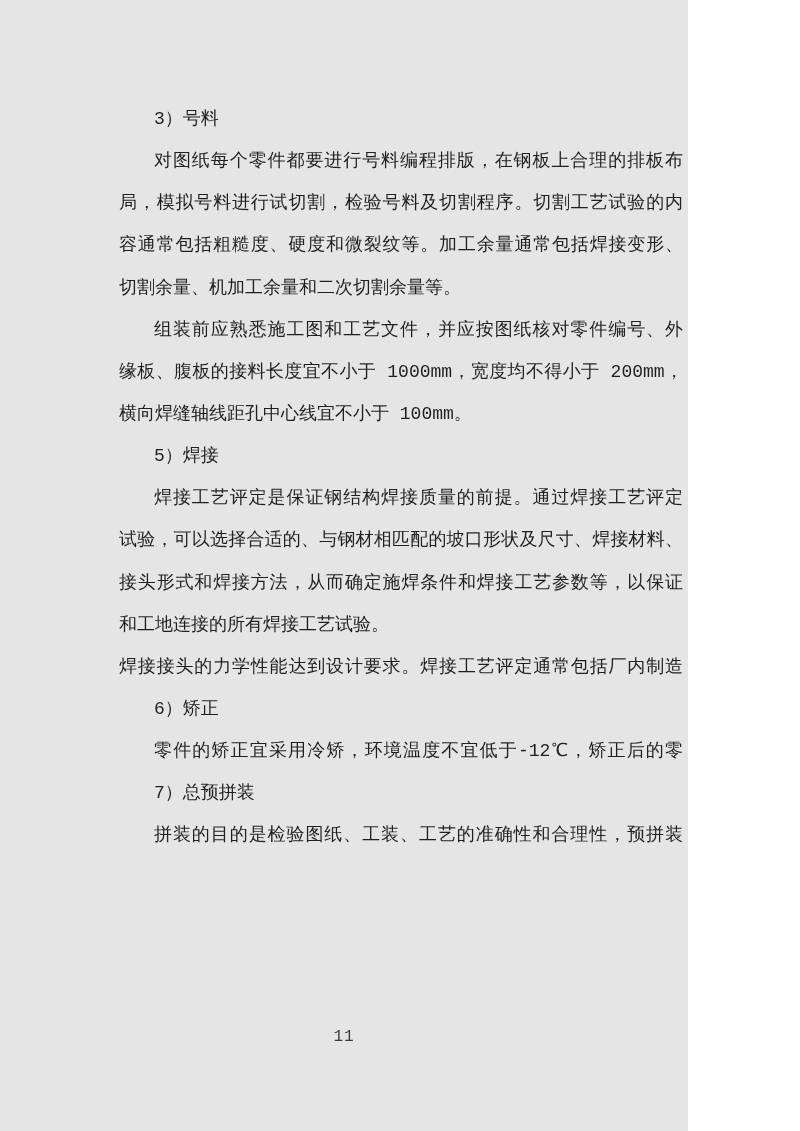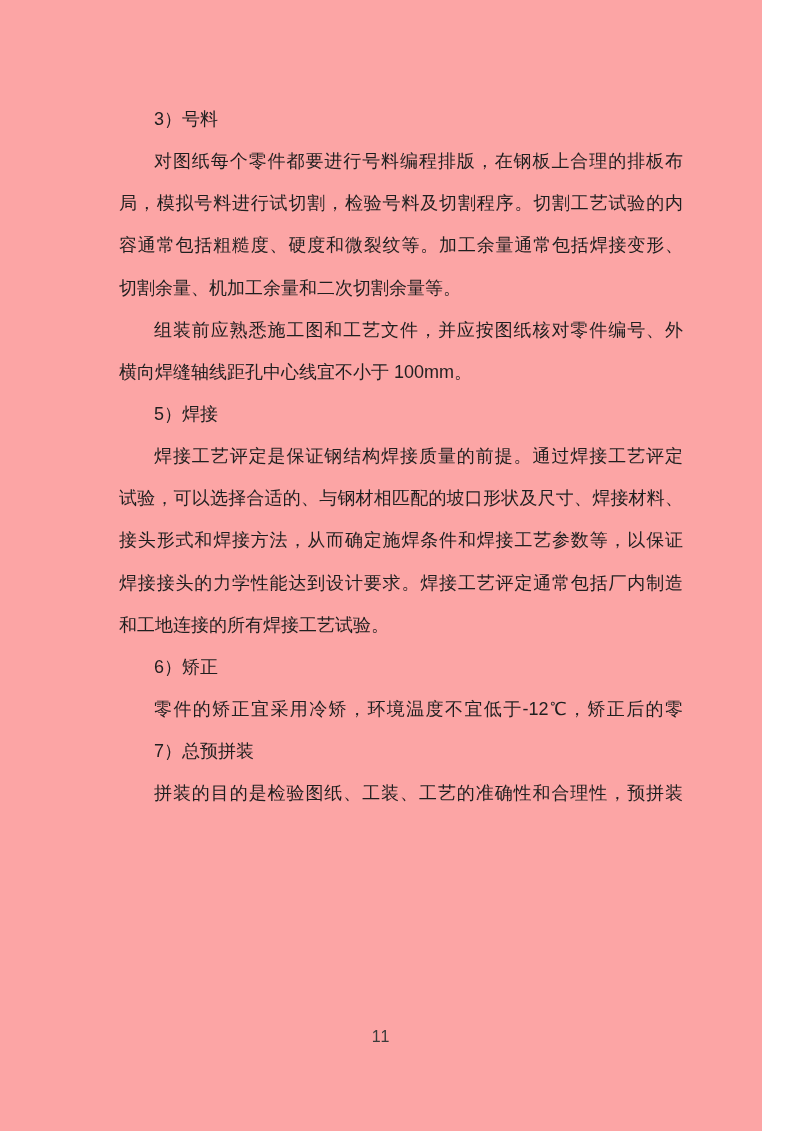--- a/index.html
+++ b/index.html
@@ -2,25 +2,25 @@
 <html><head>
 <meta charset="utf-8">
 <style>
   html, body {
     margin: 0;
     padding: 0;
     background: #ffffff;
   }
   .page {
     position: relative;
-    width: 762px;
+    width: 688px;
     height: 1131px;
-    background: #fca5a5;
+    background: #e5e5e5;
     overflow: hidden;
-    font-family: Liberation Sans, sans-serif;
+    font-family: Liberation Mono, monospace;
     color: #1f1f1f;
   }
   .doc-body {
     position: absolute;
     left: 119px;
     top: 98px;
     width: 564px;
   }
   .line {
     height: 42.15px;
@@ -54,27 +54,28 @@
 <body>
 
 <div class="page">
   <main class="doc-body">
       <div class="line indent">3）号料</div>
       <div class="line justify indent">对图纸每个零件都要进行号料编程排版，在钢板上合理的排板布</div>
       <div class="line justify">局，模拟号料进行试切割，检验号料及切割程序。切割工艺试验的内</div>
       <div class="line justify">容通常包括粗糙度、硬度和微裂纹等。加工余量通常包括焊接变形、</div>
       <div class="line">切割余量、机加工余量和二次切割余量等。</div>
       <div class="line justify indent">组装前应熟悉施工图和工艺文件，并应按图纸核对零件编号、外</div>
+      <div class="line justify">缘板、腹板的接料长度宜不小于 1000mm，宽度均不得小于 200mm，</div>
       <div class="line">横向焊缝轴线距孔中心线宜不小于 100mm。</div>
       <div class="line indent">5）焊接</div>
       <div class="line justify indent">焊接工艺评定是保证钢结构焊接质量的前提。通过焊接工艺评定</div>
       <div class="line justify">试验，可以选择合适的、与钢材相匹配的坡口形状及尺寸、焊接材料、</div>
       <div class="line justify">接头形式和焊接方法，从而确定施焊条件和焊接工艺参数等，以保证</div>
+      <div class="line">和工地连接的所有焊接工艺试验。</div>
       <div class="line justify">焊接接头的力学性能达到设计要求。焊接工艺评定通常包括厂内制造</div>
-      <div class="line">和工地连接的所有焊接工艺试验。</div>
       <div class="line indent">6）矫正</div>
       <div class="line justify indent">零件的矫正宜采用冷矫，环境温度不宜低于-12℃，矫正后的零</div>
       <div class="line indent">7）总预拼装</div>
       <div class="line justify indent">拼装的目的是检验图纸、工装、工艺的准确性和合理性，预拼装</div>
     </main>
   <footer class="page-footer">
     <span class="page-number">11</span>
   </footer>
 </div>
 

